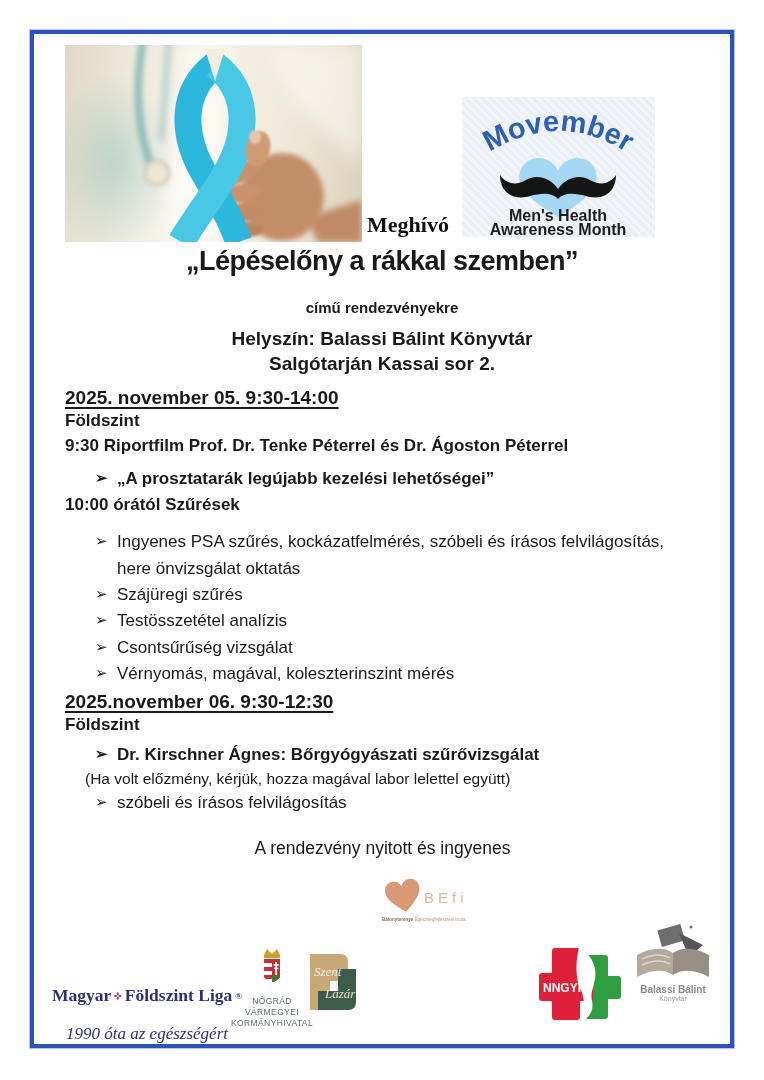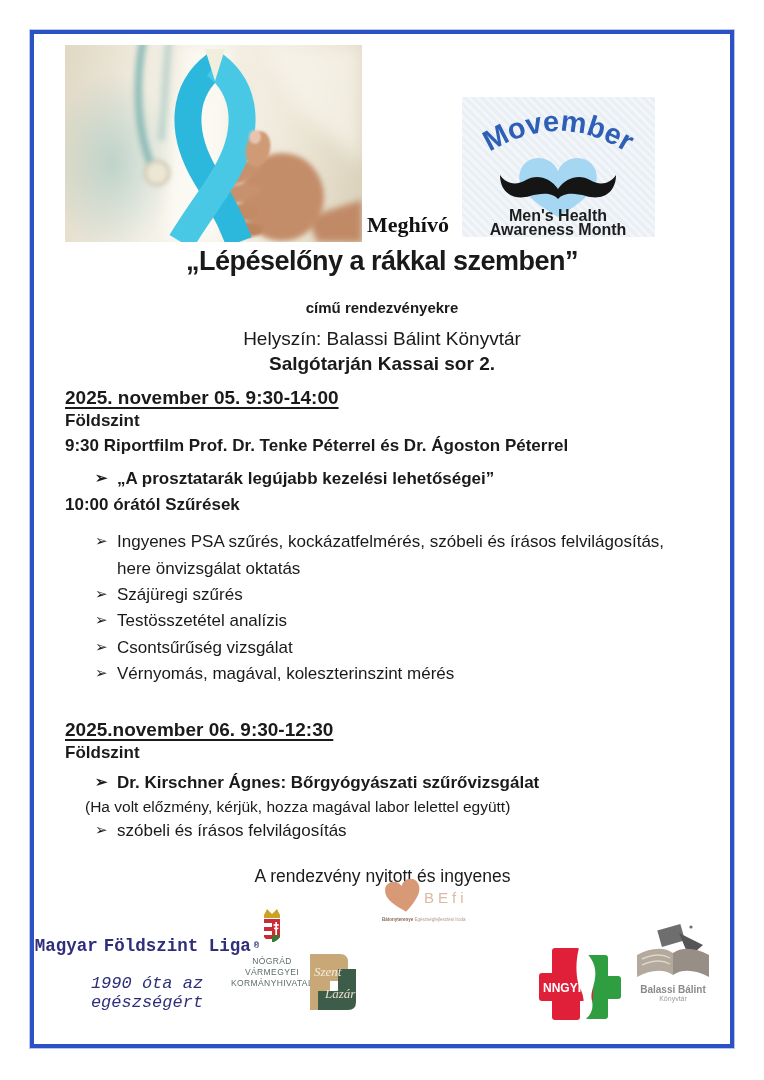--- a/index.html
+++ b/index.html
@@ -17,43 +17,43 @@
       linear-gradient(100deg,#e0d8c4 0%,#f3f0e6 33%,#f6f3ea 55%,#e9e2d0 80%,#d9cfb9 100%); }
   .photo svg { display:block; }
   .meghivo { position:absolute; left:324px; top:178px; width:100px; text-align:center;
     font-family:"Liberation Serif", serif; font-weight:bold; font-size:22px; color:#111; }
   .movember { position:absolute; left:428px; top:63px; width:193px; height:140px;
     background:repeating-linear-gradient(45deg,#f3f6f9 0 3px,#e9eff4 3px 6px); }
 
   
   .title    { text-align:center; font-size:27px; font-weight:bold; letter-spacing:-.5px; }
   .subtitle { margin-top:22px;  text-align:center; font-size:15px; font-weight:bold; }
-  .venue    { margin-top:12px; text-align:center; font-size:19px; font-weight:normal; }
+  .venue    { margin-top:12px; text-align:center; font-size:19px; font-weight:bold; }
   .address  { margin-top:3px; text-align:center; font-size:19px; font-weight:bold; }
 
   
   .body-col { padding:0 30px 0 31px; }
   .day-heading { font-size:19px; font-weight:bold; text-decoration:underline;
     text-underline-offset:3px; text-decoration-thickness:2px; }
-  .h1 { margin-top:12px; } .h2 { margin-top:32px; }
+  .h1 { margin-top:12px; } .h2 { margin-top:4px; }
   .bold-line { font-size:17px; font-weight:bold; line-height:1.45; }
   .bullet { display:flex; font-size:17px; line-height:1.55; padding-left:30px; }
   .bullet .mk { flex:0 0 22px; font-size:15px; }
   .b-bold { font-weight:bold; }
   .gap8  { margin-top:8px; } .gap12 { margin-top:12px; } .gap4 { margin-top:4px; }
   .note { font-size:15.5px; padding-left:20px; line-height:1.4; }
   .closing { margin-top:22px; text-align:center; font-size:17.5px; }
 
   
   .logo { position:absolute; text-align:center; }
-  .liga { left:18px; top:902px; width:190px; color:#2e2e7a; font-family:Liberation Mono, monospace; }
+  .liga { left:18px; top:951px; width:190px; color:#2e2e7a; font-family:Liberation Serif, serif; }
   .liga-name { font-size:17.5px; font-weight:bold; white-space:nowrap; display:flex; align-items:center; justify-content:center; gap:3px; }
   .liga-reg { font-size:9px; vertical-align:super; }
   .liga-tag { font-size:17px; font-style:italic; margin-top:18px; }
-  .korm { left:190px; top:872px; width:96px; }
+  .korm { left:190px; top:912px; width:96px; }
   .korm-text { font-size:8.5px; color:#5c6e64; letter-spacing:.4px; line-height:1.3; margin-top:2px; }
   .lazar { left:266px; top:914px; }
   .befi { left:348px; top:839px; width:112px; }
   .befi-row { display:flex; align-items:flex-start; }
   .befi-name { font-size:15px; letter-spacing:4px; color:#dcb9a0; margin-top:16px; }
   .befi-tag { font-size:4.5px; color:#b59987; white-space:nowrap; text-align:left; }
   .befi-tag b { color:#8a6a56; }
   .nngyk { left:505px; top:904px; }
   .balassi { left:589px; top:889px; width:100px; }
   .balassi-name { font-size:10px; font-weight:bold; color:#8a8a8a; margin-top:1px; }

